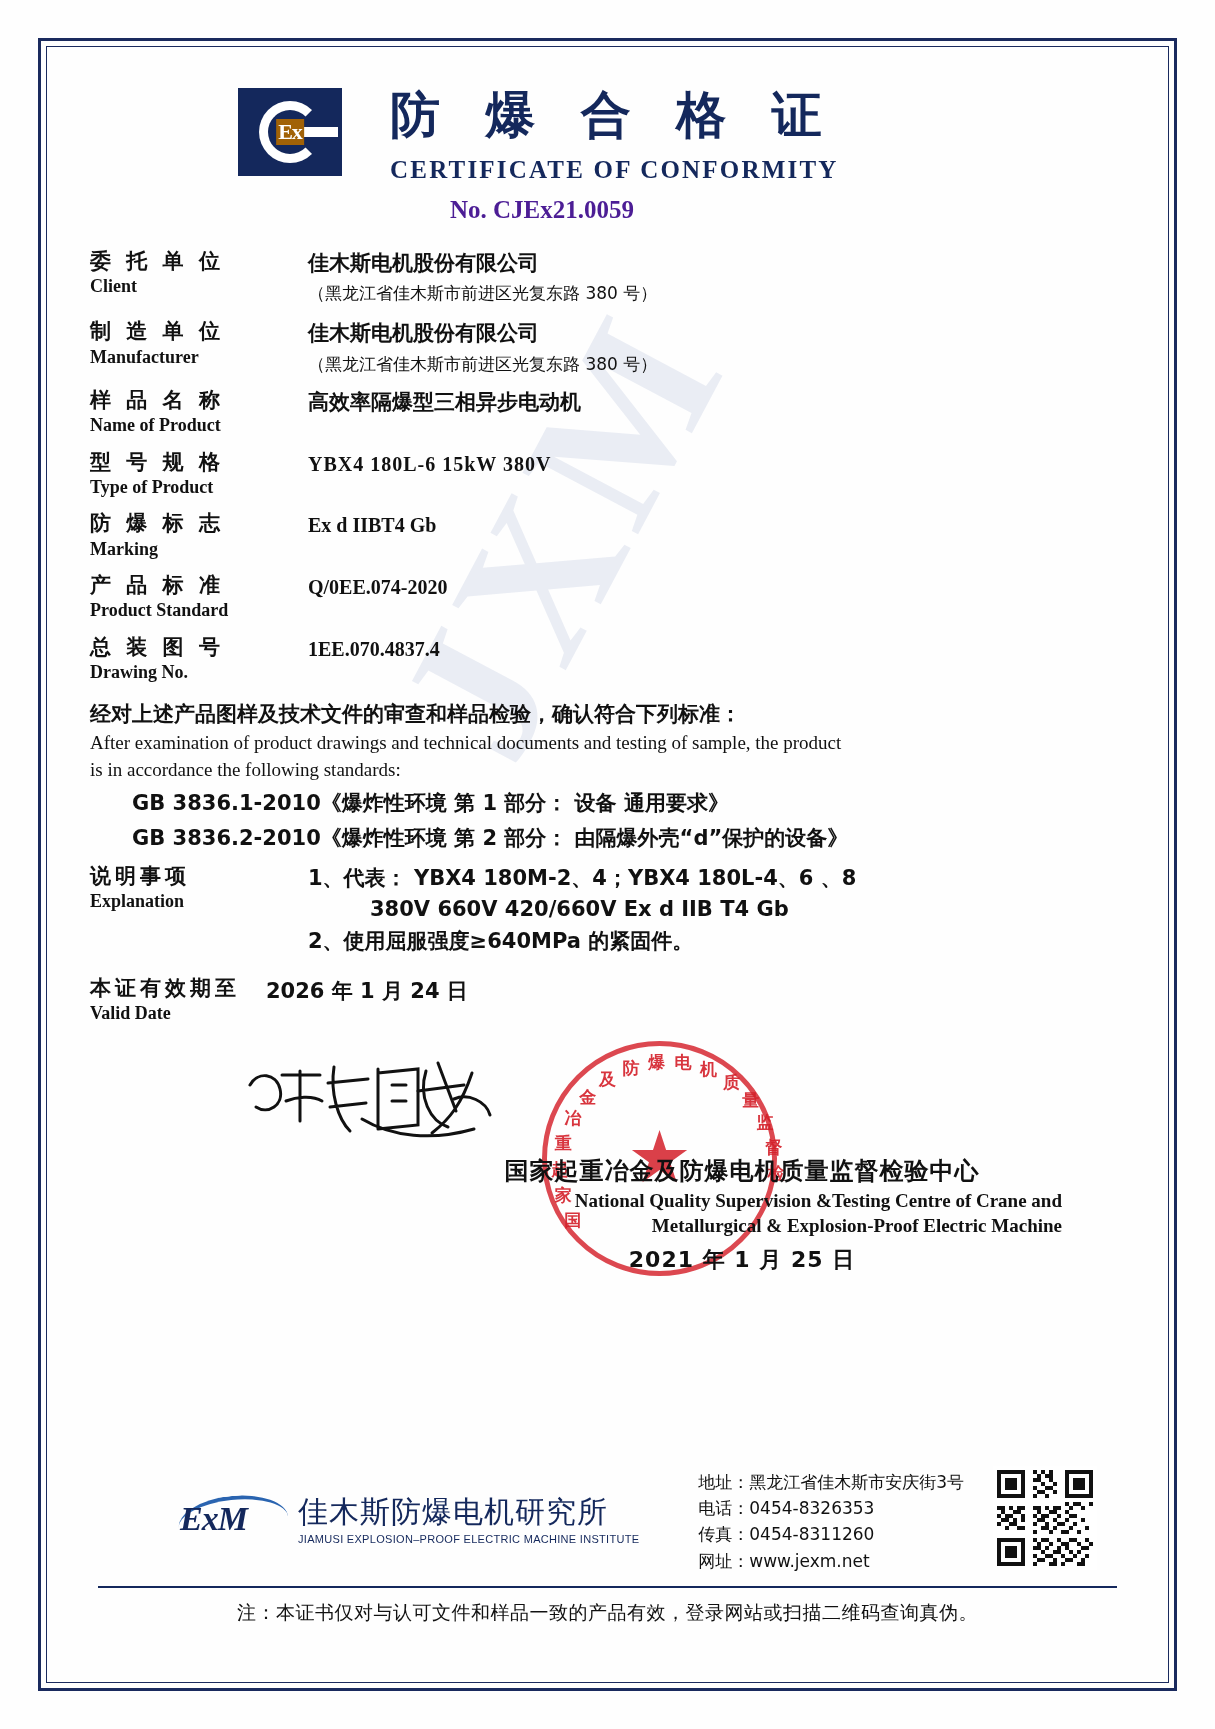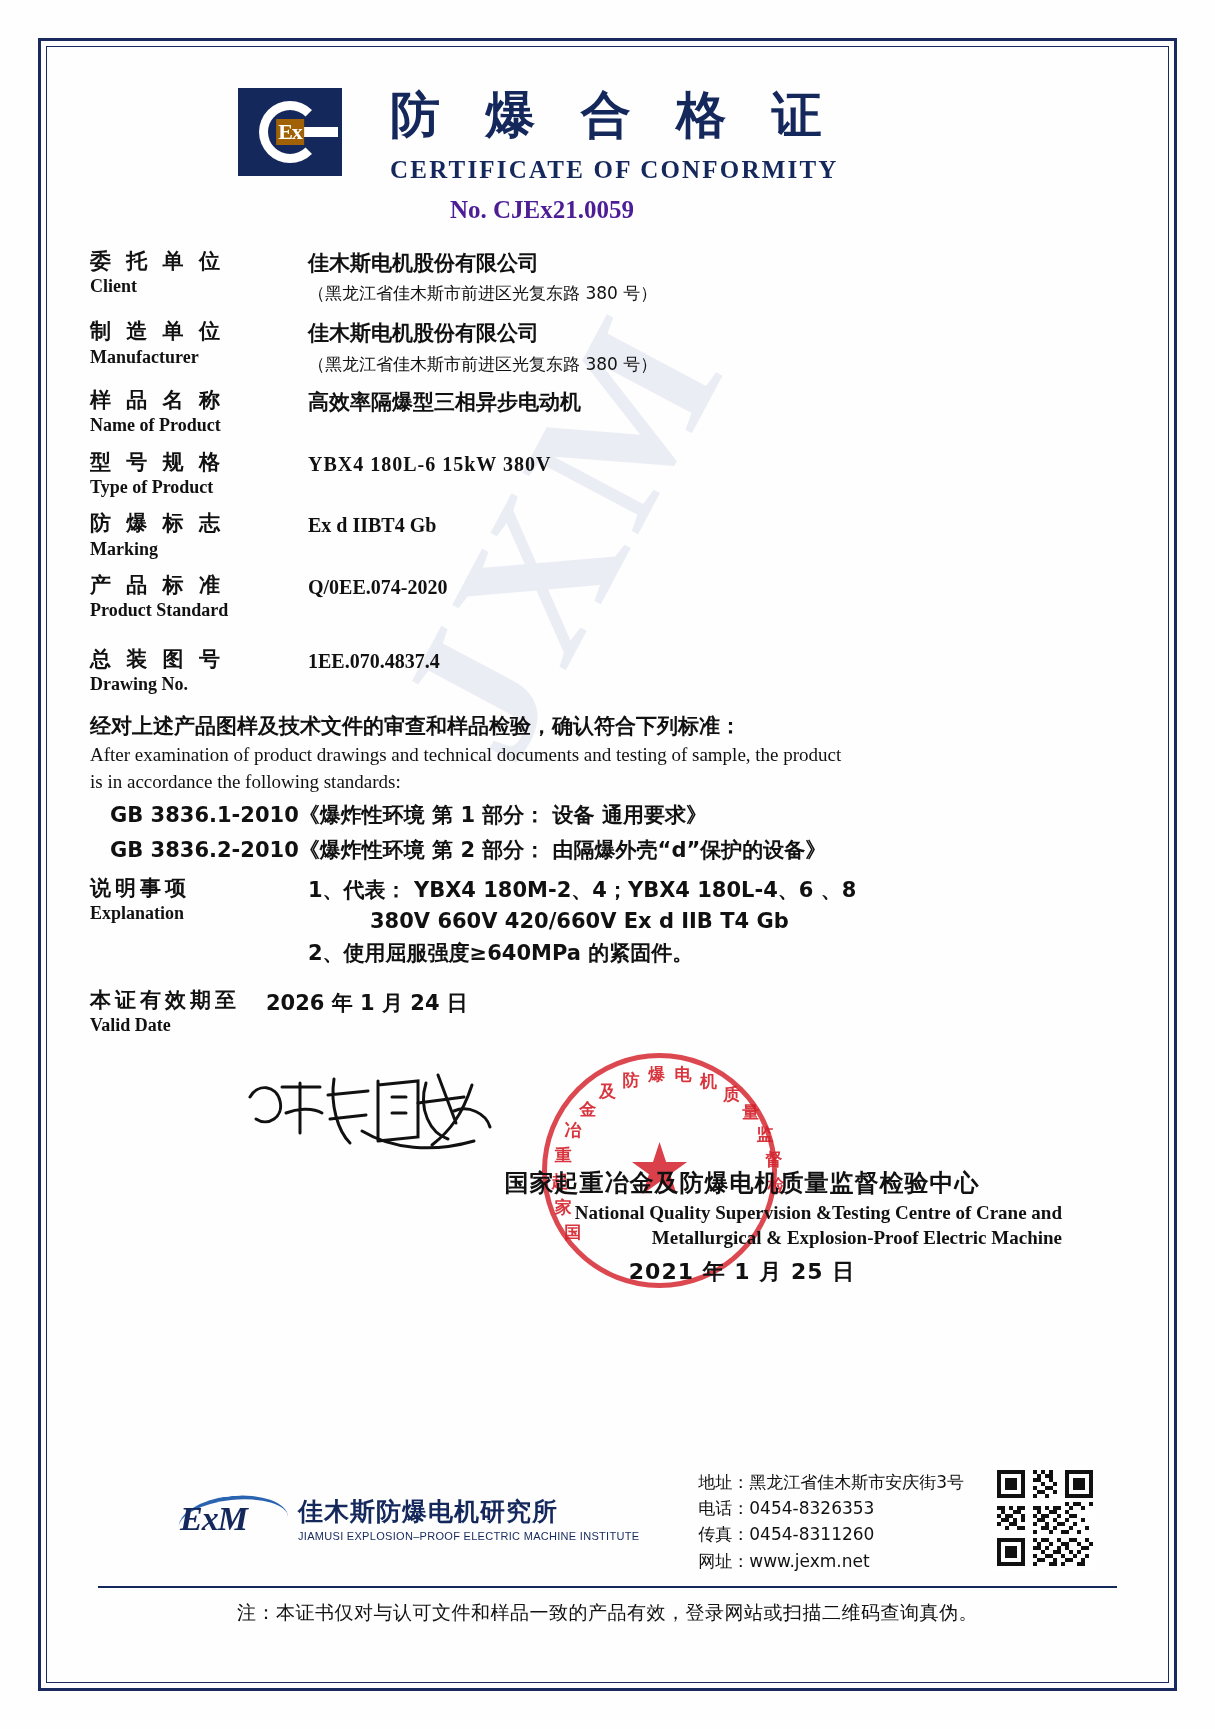--- a/index.html
+++ b/index.html
@@ -182,21 +182,21 @@
     margin-top: 5px;
     line-height: 1.3;
   }
 
   
   .row.r-client { margin-bottom: 14px; }
   .row.r-manu { margin-bottom: 12px; }
   .row.r-name { margin-bottom: 12px; }
   .row.r-type { margin-bottom: 12px; }
   .row.r-mark { margin-bottom: 12px; }
-  .row.r-std { margin-bottom: 24px; }
+  .row.r-std { margin-bottom: 12px; }
   .row.r-draw { margin-bottom: 6px; }
 
   .mono-space { letter-spacing: 1px; }
 
   
   .statement {
     margin-top: 16px;
   }
   .stmt-cn {
     font-size: 21px;
@@ -207,21 +207,21 @@
   .stmt-en {
     font-size: 19px;
     font-family: "Liberation Serif", serif;
     line-height: 1.32;
     margin-top: 2px;
   }
   .std-line {
     font-size: 21px;
     font-weight: bold;
     font-family: "DejaVu Sans", sans-serif;
-    margin-left: 20px;
+    margin-left: 42px;
     margin-top: 8px;
     line-height: 1.3;
   }
 
   
   .explan {
     display: flex;
     margin-top: 10px;
   }
   .explan .label-col { width: 218px; flex: 0 0 218px; }
@@ -378,22 +378,22 @@
     left: -2px;
     top: 4px;
     width: 110px;
     height: 40px;
     border-top: 4px solid #2a64b0;
     border-radius: 50%/60% 60% 0 0;
     transform: rotate(-6deg);
   }
   .inst-names { line-height: 1.15; }
   .inst-cn {
-    font-size: 25px;
-    font-weight: bold;
+    font-size: 30px;
+    font-weight: normal;
     color: #14285c;
     font-family: "DejaVu Sans", sans-serif;
     letter-spacing: 1px;
   }
   .inst-en {
     font-size: 11px;
     color: #14285c;
     font-family: "Liberation Sans", sans-serif;
     letter-spacing: 0.3px;
     margin-top: 3px;

